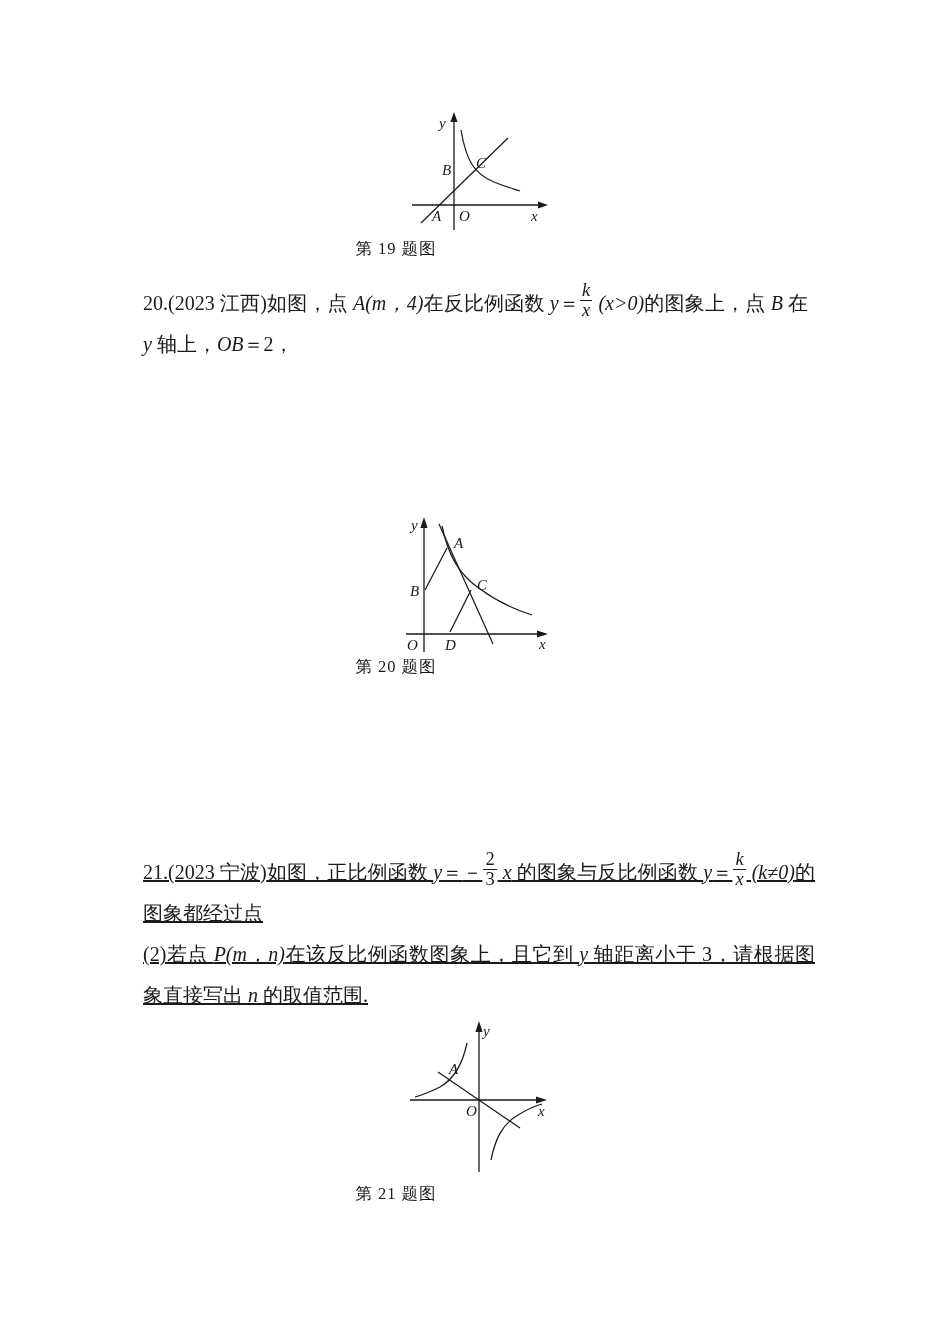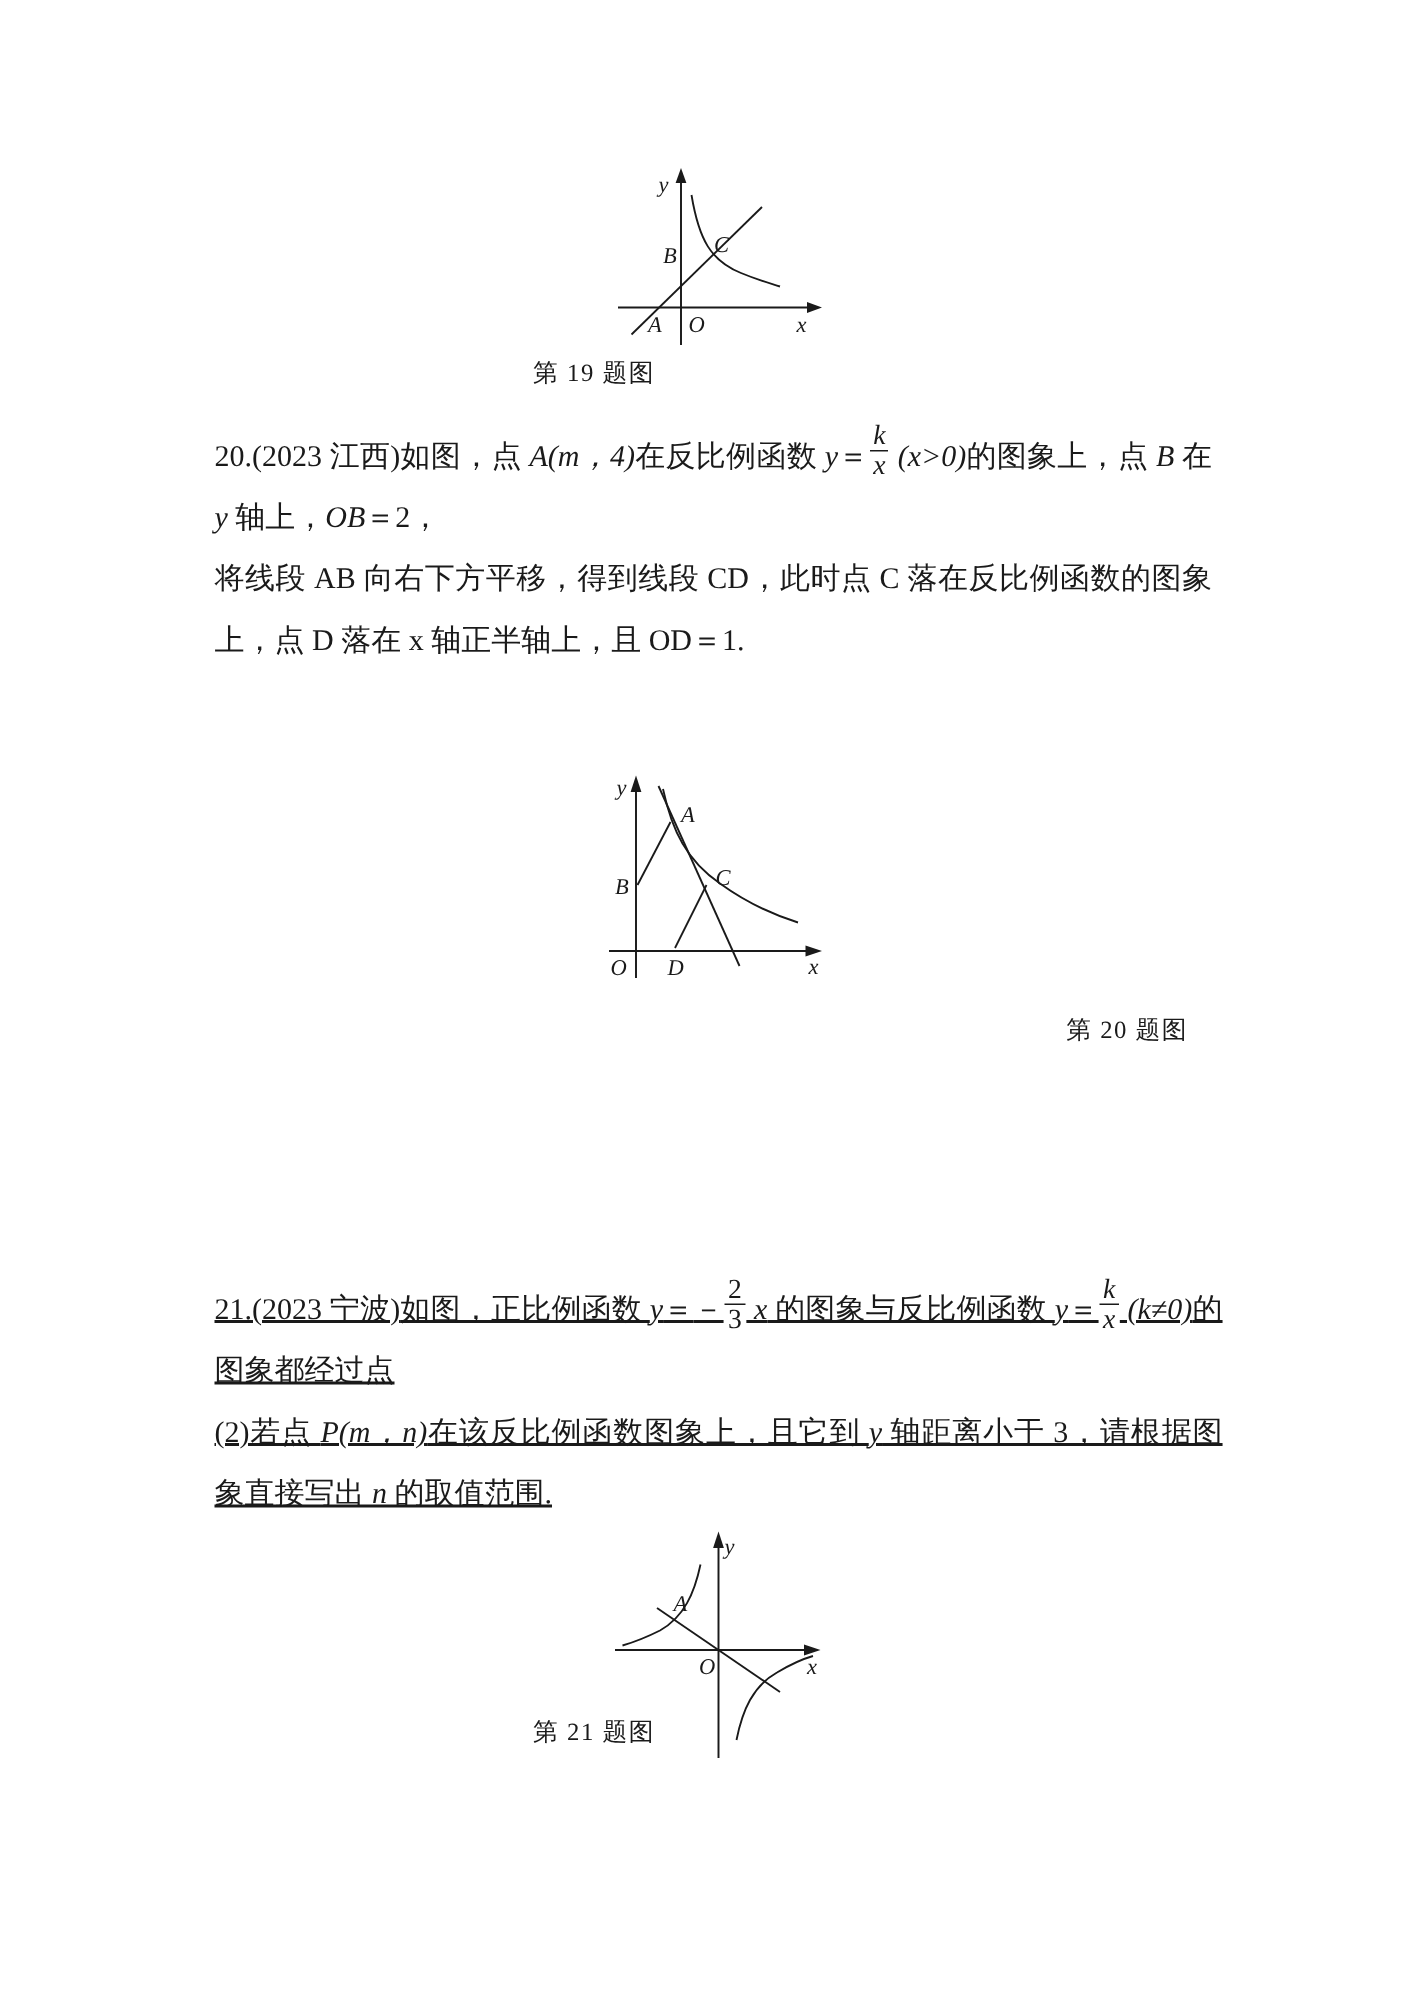--- a/index.html
+++ b/index.html
@@ -117,21 +117,20 @@
       <text class="svg-lbl" x="133" y="113">x</text>
       <text class="svg-lbl" x="41" y="20">y</text>
     </svg>
   </div>
   <div class="fig-caption" style="top:238px;">第 19 题图</div>
 
   <div class="problem" style="top:283px;">
     <p>
       <span class="num">20.</span><span>(2023 江西)</span><span>如图，点 </span><span class="ital">A</span><span class="ital">(m，4)</span><span>在反比例函数 </span><span class="ital">y</span><span class="eqsign">＝</span><span class="frac"><span class="n ital">k</span><span class="d ital">x</span></span><span class="ital"> (x&gt;0)</span><span>的图象上，点 </span><span class="ital">B</span><span> 在 </span><span class="ital">y</span><span> 轴上，</span><span class="ital">OB</span><span>＝2，</span>
     </p>
-    <p>将线段 AB 向右下方平移，得到线段 CD，此时点 C 落在反比例函数的图象上，点 D 落在 x 轴正半轴上，且 OD＝1.</p>
   </div>
 
 
   <div class="figure" style="left:398px; top:512px;">
     <svg width="170" height="145" viewBox="0 0 170 145">
 
       <line x1="26" y1="140" x2="26" y2="14" stroke="#1a1a1a" stroke-width="1.3"></line>
       <polygon points="26,5 22.4,16 29.6,16" fill="#1a1a1a"></polygon>
 
       <line x1="8" y1="122" x2="140" y2="122" stroke="#1a1a1a" stroke-width="1.3"></line>
@@ -147,21 +146,21 @@
 
       <text class="svg-lbl" x="56" y="36">A</text>
       <text class="svg-lbl" x="12" y="84">B</text>
       <text class="svg-lbl" x="79" y="78">C</text>
       <text class="svg-lbl" x="47" y="138">D</text>
       <text class="svg-lbl" x="9" y="138">O</text>
       <text class="svg-lbl" x="141" y="137">x</text>
       <text class="svg-lbl" x="13" y="18">y</text>
     </svg>
   </div>
-  <div class="fig-caption" style="top:676px;text-align:right;">第 20 题图</div>
+  <div class="fig-caption" style="top:656px;">第 20 题图</div>
 
   <div class="problem" style="top:852px; width:672px;text-decoration:underline;">
     <p>
       <span class="num">21.</span><span>(2023 宁波)</span><span>如图，正比例函数 </span><span class="ital">y</span><span class="eqsign">＝</span><span>－</span><span class="frac"><span class="n">2</span><span class="d">3</span></span><span class="ital"> x</span><span> 的图象与反比例函数 </span><span class="ital">y</span><span class="eqsign">＝</span><span class="frac"><span class="n ital">k</span><span class="d ital">x</span></span><span class="ital"> (k≠0)</span><span>的图象都经过点</span>
     </p>
     <p>
       (2)若点 <span class="ital">P(m，n)</span>在该反比例函数图象上，且它到 <span class="ital">y</span> 轴距离小于 3，请根据图象直接写出 <span class="ital">n</span> 的取值范围.
     </p>
   </div>
 
@@ -178,15 +177,15 @@
 
       <path d="M 99,148 C 103,128 110,112 126,103 C 136,97 143,94 150,92" fill="none" stroke="#1a1a1a" stroke-width="1.25"></path>
 
       <line x1="46" y1="60" x2="128" y2="116" stroke="#1a1a1a" stroke-width="1.25"></line>
       <text class="svg-lbl" x="57" y="62">A</text>
       <text class="svg-lbl" x="74" y="104">O</text>
       <text class="svg-lbl" x="146" y="104">x</text>
       <text class="svg-lbl" x="91" y="24">y</text>
     </svg>
   </div>
-  <div class="fig-caption" style="top:1144px;text-align:center;">第 21 题图</div>
+  <div class="fig-caption" style="top:1183px;text-align:center;">第 21 题图</div>
 
 </div>
 
 </body></html>

